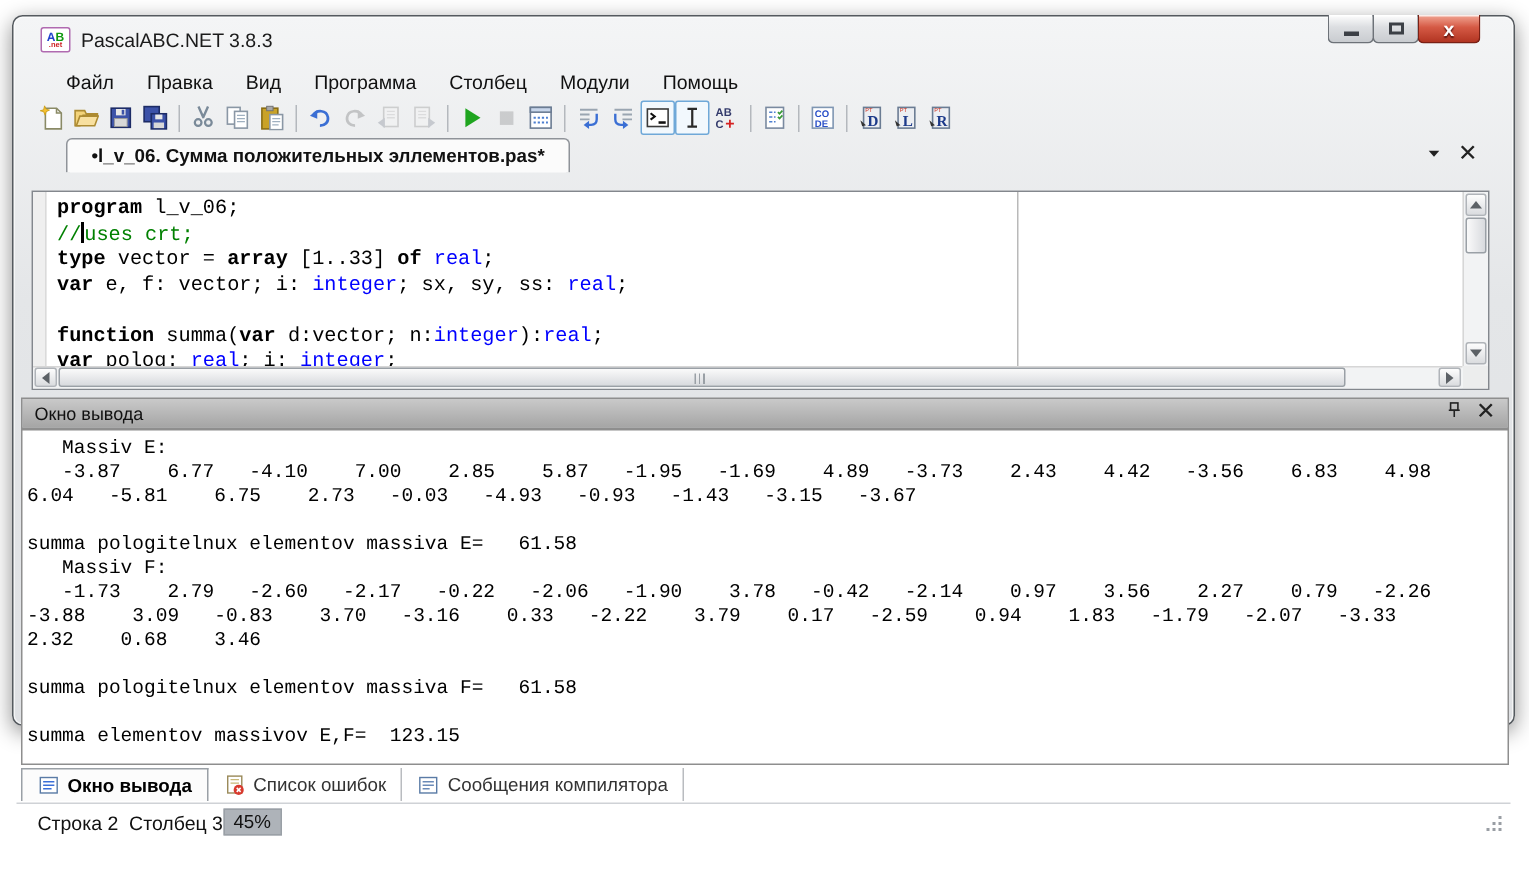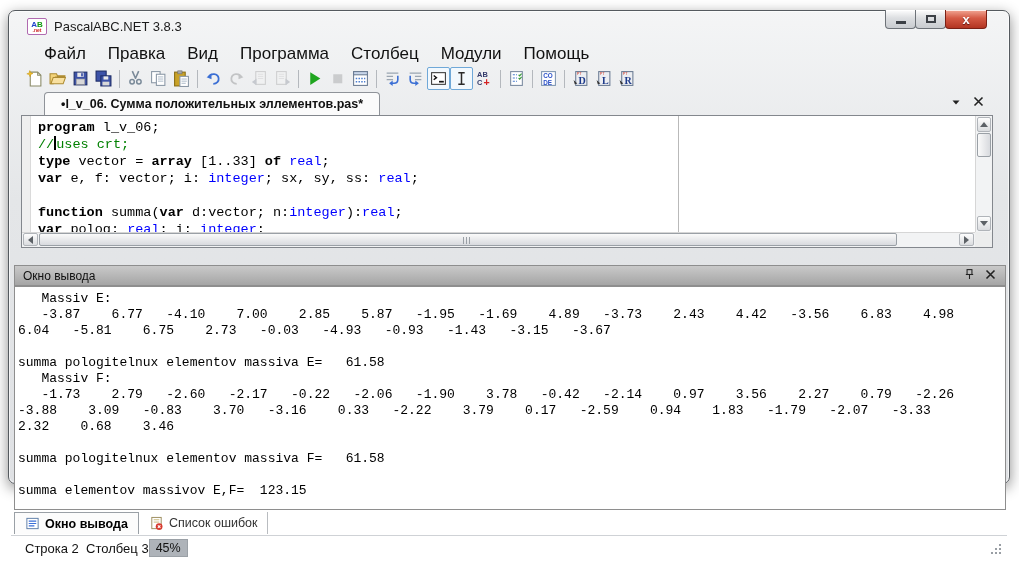--- a/index.html
+++ b/index.html
@@ -23,41 +23,41 @@
              background:linear-gradient(#fefefe,#dcdee1 45%,#c9ccd0); display:flex; align-items:center; justify-content:center;
              margin-left:-1px; box-shadow:inset 0 1px 0 rgba(255,255,255,.8); }
   .cap-btn.close { width:42px; border-color:#7a2015;
              background:linear-gradient(#f2a795,#d55a45 45%,#b23522); }
   .glyph-min { width:10px; height:3px; background:#3c4046; margin-top:6px; }
   .glyph-max { width:10px; height:8px; border:2px solid #3c4046; background:transparent; }
   .glyph-close { color:#ffffff; font-size:13px; font-weight:bold; text-shadow:0 1px 1px #5a1410; line-height:1; }
 
   
   .menubar { position:absolute; top:32px; left:4px; right:4px; height:22px; display:flex; align-items:center; padding-left:20px; }
-  .menu-item { font-size:17px; color:#111; padding:3px 11px; cursor:default; }
+  .menu-item { font-size:13px; color:#111; padding:3px 11px; cursor:default; }
 
   
   .toolbar { position:absolute; top:54px; left:4px; right:4px; height:27px; display:flex; align-items:center; padding-left:10px; }
   .tb-sep { width:1px; height:18px; background:#b4b8bd; margin:0 4px; }
   .tb-btn { width:23px; height:23px; display:flex; align-items:center; justify-content:center; border:1px solid transparent; border-radius:2px; }
   .tb-btn.active { border-color:#6fa8d8; background:#f2f8fd; }
   .tb-btn.disabled { opacity:.45; filter:grayscale(.8); }
   .tb-btn svg { width:17px; height:17px; display:block; }
 
   
   .tabstrip { position:absolute; top:80px; left:12px; right:18px; height:24px; }
   .doc-tab { position:absolute; left:10px; bottom:0; height:23px; background:#fbfbfb;
              border:1px solid #8f9399; border-bottom:none; border-radius:4px 4px 0 0;
              display:flex; align-items:center; padding:0 16px;margin-left:13px; }
   .doc-tab-label { font-size:12.5px; font-weight:bold; color:#111; white-space:pre; }
   .tabstrip-controls { position:absolute; right:6px; top:4px; display:flex; align-items:center; gap:10px; }
   .tabstrip-controls svg { display:block; }
 
   
-  .editor-wrap { position:absolute; top:104px; left:12px; width:972px; height:133px;
+  .editor-wrap { position:absolute; top:116px; left:12px; width:972px; height:133px;
                  border:1px solid #83878d; background:#fff;
                  display:grid; grid-template-columns:9px 1fr 17px; grid-template-rows:1fr 15px; }
   .gutter { grid-column:1; grid-row:1; background:#efefef; border-right:1px solid #dadada; }
   .code-area { grid-column:2; grid-row:1; position:relative; padding:3px 0 0 7px; overflow:hidden;
                font-family:"Liberation Mono","DejaVu Sans Mono",monospace; font-size:13.5px; line-height:17px; }
   .code-line { white-space:pre; height:17px; }
   .seg-kw { font-weight:bold; }
   .caret { display:inline-block; width:0; height:14px; border-left:2px solid #000; vertical-align:-2px; }
   .split-line { position:absolute; top:0; bottom:0; left:647px; width:1px; background:#b9b9b9; }
 
@@ -461,20 +461,29 @@
         <span>
           <svg viewBox="0 0 16 16">
             <rect x="3" y="1.5" width="10" height="12" fill="#fff" stroke="#9a8a5a"></rect>
             <path d="M5 4h6M5 6.5h6" stroke="#c8b878" stroke-width="1"></path>
             <circle cx="10.8" cy="11.3" r="3.6" fill="#d83a2e"></circle>
             <path d="M9.4 9.9l2.8 2.8M12.2 9.9l-2.8 2.8" stroke="#fff" stroke-width="1.1"></path>
           </svg>
         </span>
         <span>Список ошибок</span>
       </div>
+      <div class="btab">
+        <span>
+          <svg viewBox="0 0 16 16">
+            <rect x="2" y="2.5" width="12" height="11" fill="#fff" stroke="#5a7ba6"></rect>
+            <path d="M4 5.5h8M4 8h8M4 10.5h5" stroke="#6a8ab8" stroke-width="1.2"></path>
+          </svg>
+        </span>
+        <span>Сообщения компилятора</span>
+      </div>
     </div>
 
   <div class="statusbar">
     <span class="status-position">Строка 2  Столбец 3</span>
     <span class="status-zoom">45%</span>
     <span class="resize-grip">
       <svg width="13" height="13" viewBox="0 0 13 13">
         <g fill="#999ea4">
             <rect x="9" y="1" width="2" height="2"></rect>
             <rect x="9" y="5" width="2" height="2"></rect>

